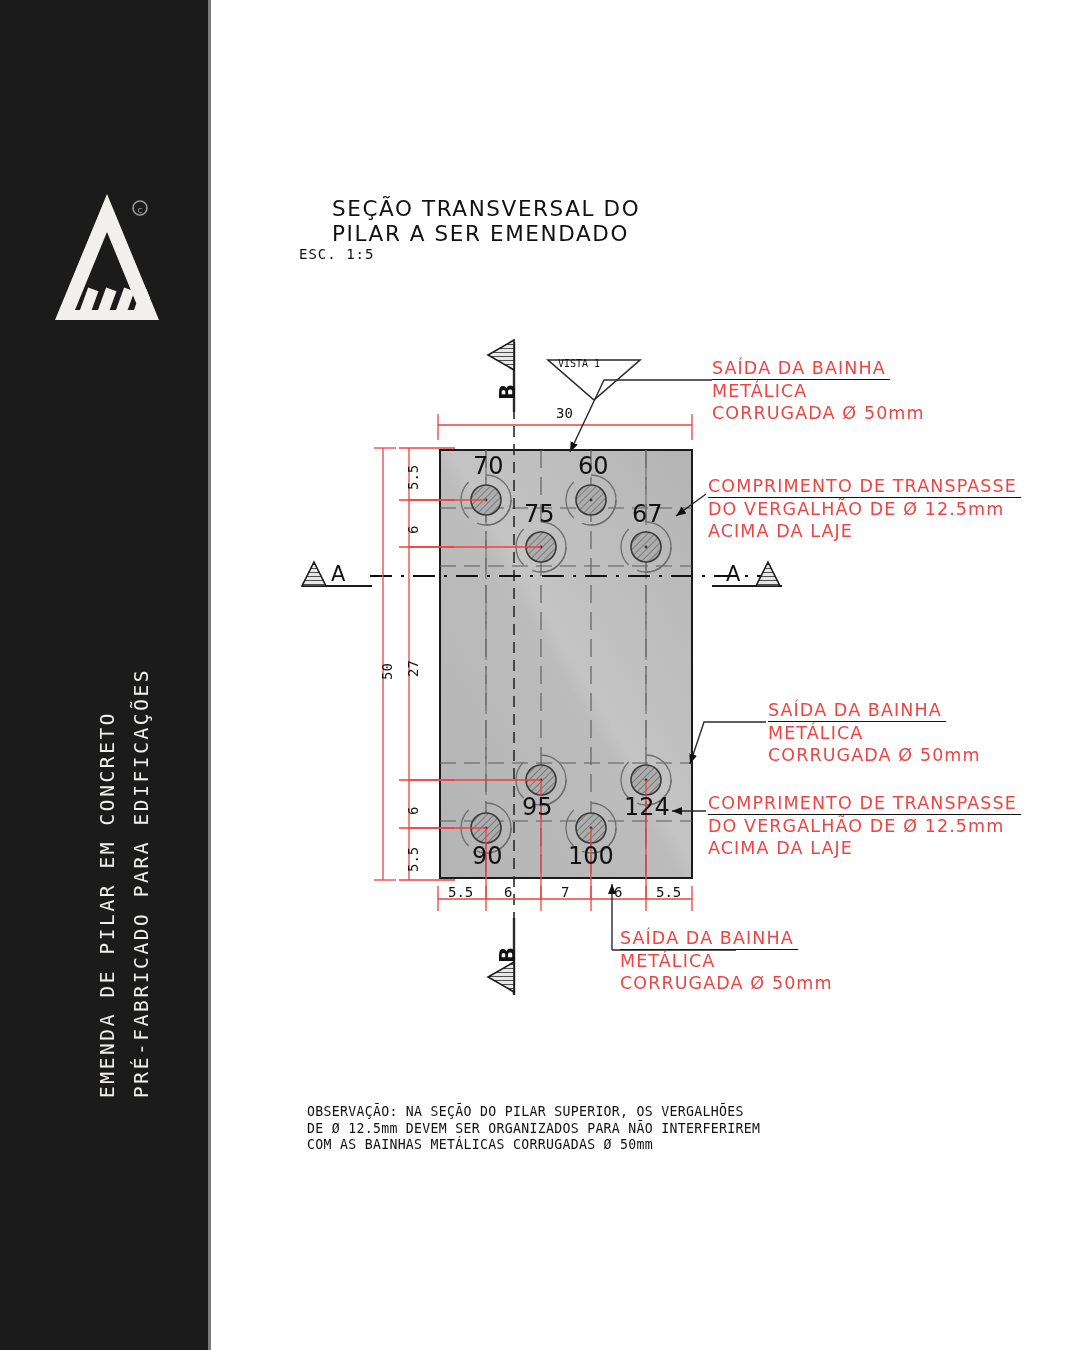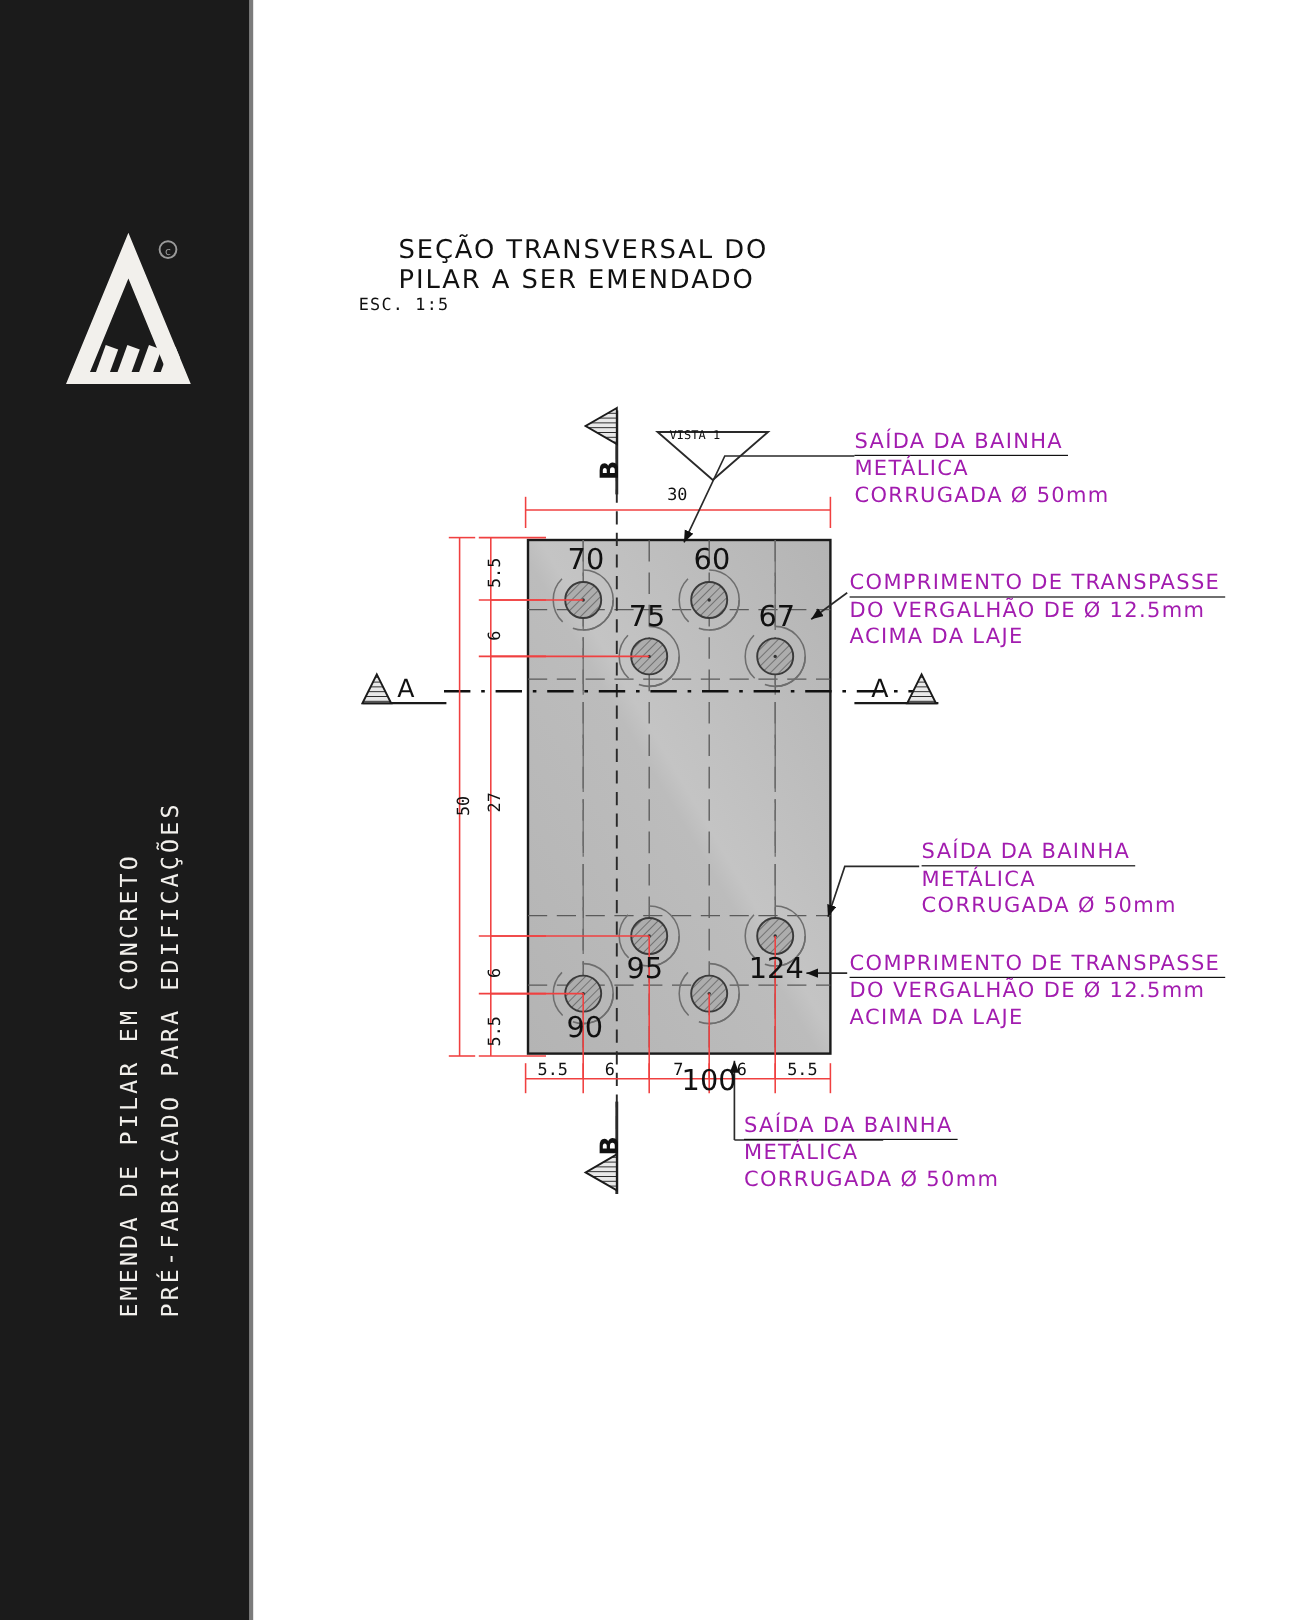--- a/index.html
+++ b/index.html
@@ -45,21 +45,21 @@
   }
   .title-l1{top:196px;}
   .title-l2{top:221px;text-align:right;}
   .title-scale{
     position:absolute;left:299px;top:246px;
     font-family:"DejaVu Sans Mono","Liberation Mono",monospace;
     font-size:14px;letter-spacing:1px;color:#111;white-space:nowrap;
   }
 
   
-  .anno{position:absolute;color:#a21caf;white-space:nowrap;}
+  .anno{position:absolute;color:#ef4444;white-space:nowrap;}
   .anno .ln{
     font-family:"DejaVu Sans","Liberation Sans",sans-serif;
     font-size:17.5px;letter-spacing:1.1px;line-height:22px;
   }
   .anno .ln.head{border-bottom:1.3px solid #111;display:inline-block;padding-right:4px;}
 
   #anno-tr{left:712px;top:357px;}
   #anno-trans1{left:708px;top:475px;}
   #anno-br{left:768px;top:699px;}
   #anno-trans2{left:708px;top:792px;}
@@ -337,21 +337,21 @@
   <div class="dimtxt" style="left:614px;top:884px;">6</div>
   <div class="dimtxt" style="left:656px;top:884px;">5.5</div>
 
   <div class="barlabel" style="left:473px;top:452px;">70</div>
   <div class="barlabel" style="left:524px;top:500px;">75</div>
   <div class="barlabel" style="left:578px;top:452px;">60</div>
   <div class="barlabel" style="left:632px;top:500px;">67</div>
   <div class="barlabel" style="left:522px;top:793px;">95</div>
   <div class="barlabel" style="left:624px;top:793px;">124</div>
   <div class="barlabel" style="left:472px;top:842px;">90</div>
-  <div class="barlabel" style="left:568px;top:886px;">100</div>
+  <div class="barlabel" style="left:568px;top:842px;">100</div>
 
   <div class="vistatxt" style="left:558px;top:358px;">VISTA 1</div>
   <div class="secletter rot" style="left:496px;top:400px;">B</div>
   <div class="secletter rot" style="left:496px;top:963px;">B</div>
   <div class="secletter" style="left:331px;top:562px;">A</div>
   <div class="secletter" style="left:726px;top:562px;">A</div>
 
   <div class="anno" id="anno-tr">
     <div class="ln head">SAÍDA DA BAINHA</div>
     <div class="ln">METÁLICA</div>
@@ -375,14 +375,19 @@
     <div class="ln">DO VERGALHÃO DE Ø 12.5mm</div>
     <div class="ln">ACIMA DA LAJE</div>
   </div>
 
   <div class="anno" id="anno-bot">
     <div class="ln head">SAÍDA DA BAINHA</div>
     <div class="ln">METÁLICA</div>
     <div class="ln">CORRUGADA Ø 50mm</div>
   </div>
 
+  <div class="obs">
+    <div>OBSERVAÇÃO: NA SEÇÃO DO PILAR SUPERIOR, OS VERGALHÕES</div>
+    <div>DE Ø 12.5mm DEVEM SER ORGANIZADOS PARA NÃO INTERFERIREM</div>
+    <div>COM AS BAINHAS METÁLICAS CORRUGADAS Ø 50mm</div>
+  </div>
 
 </div>
 
 </body></html>

